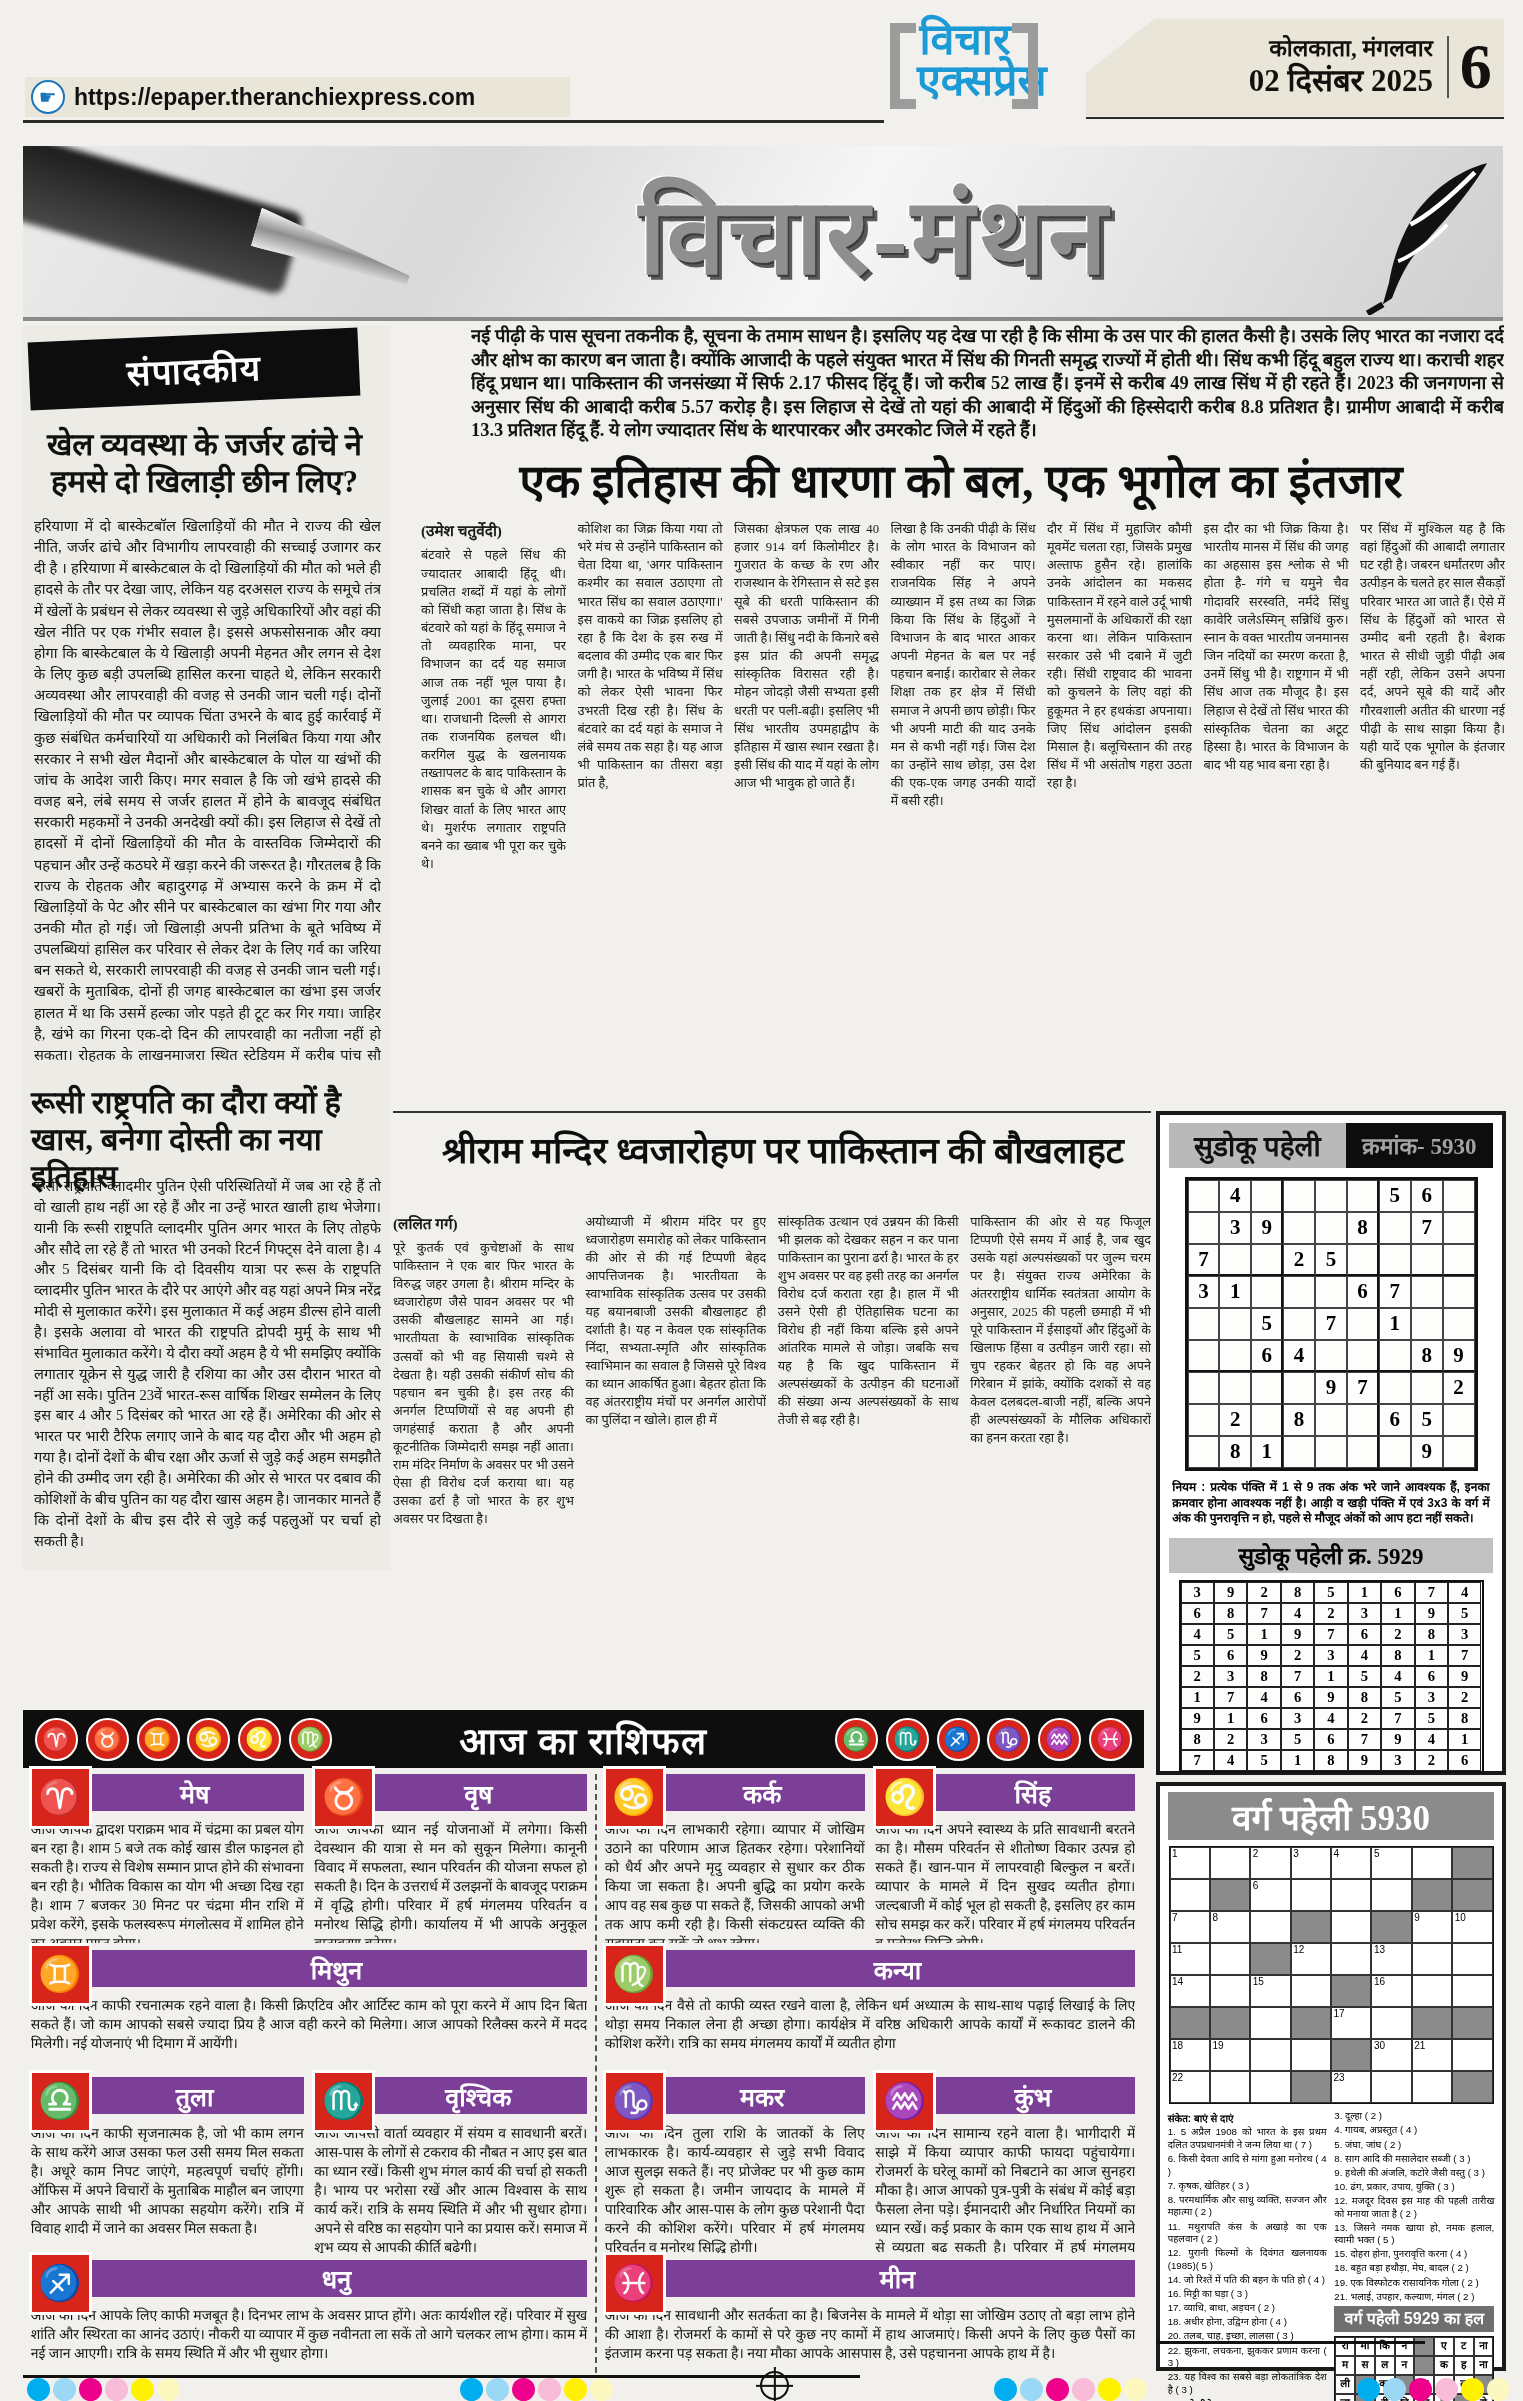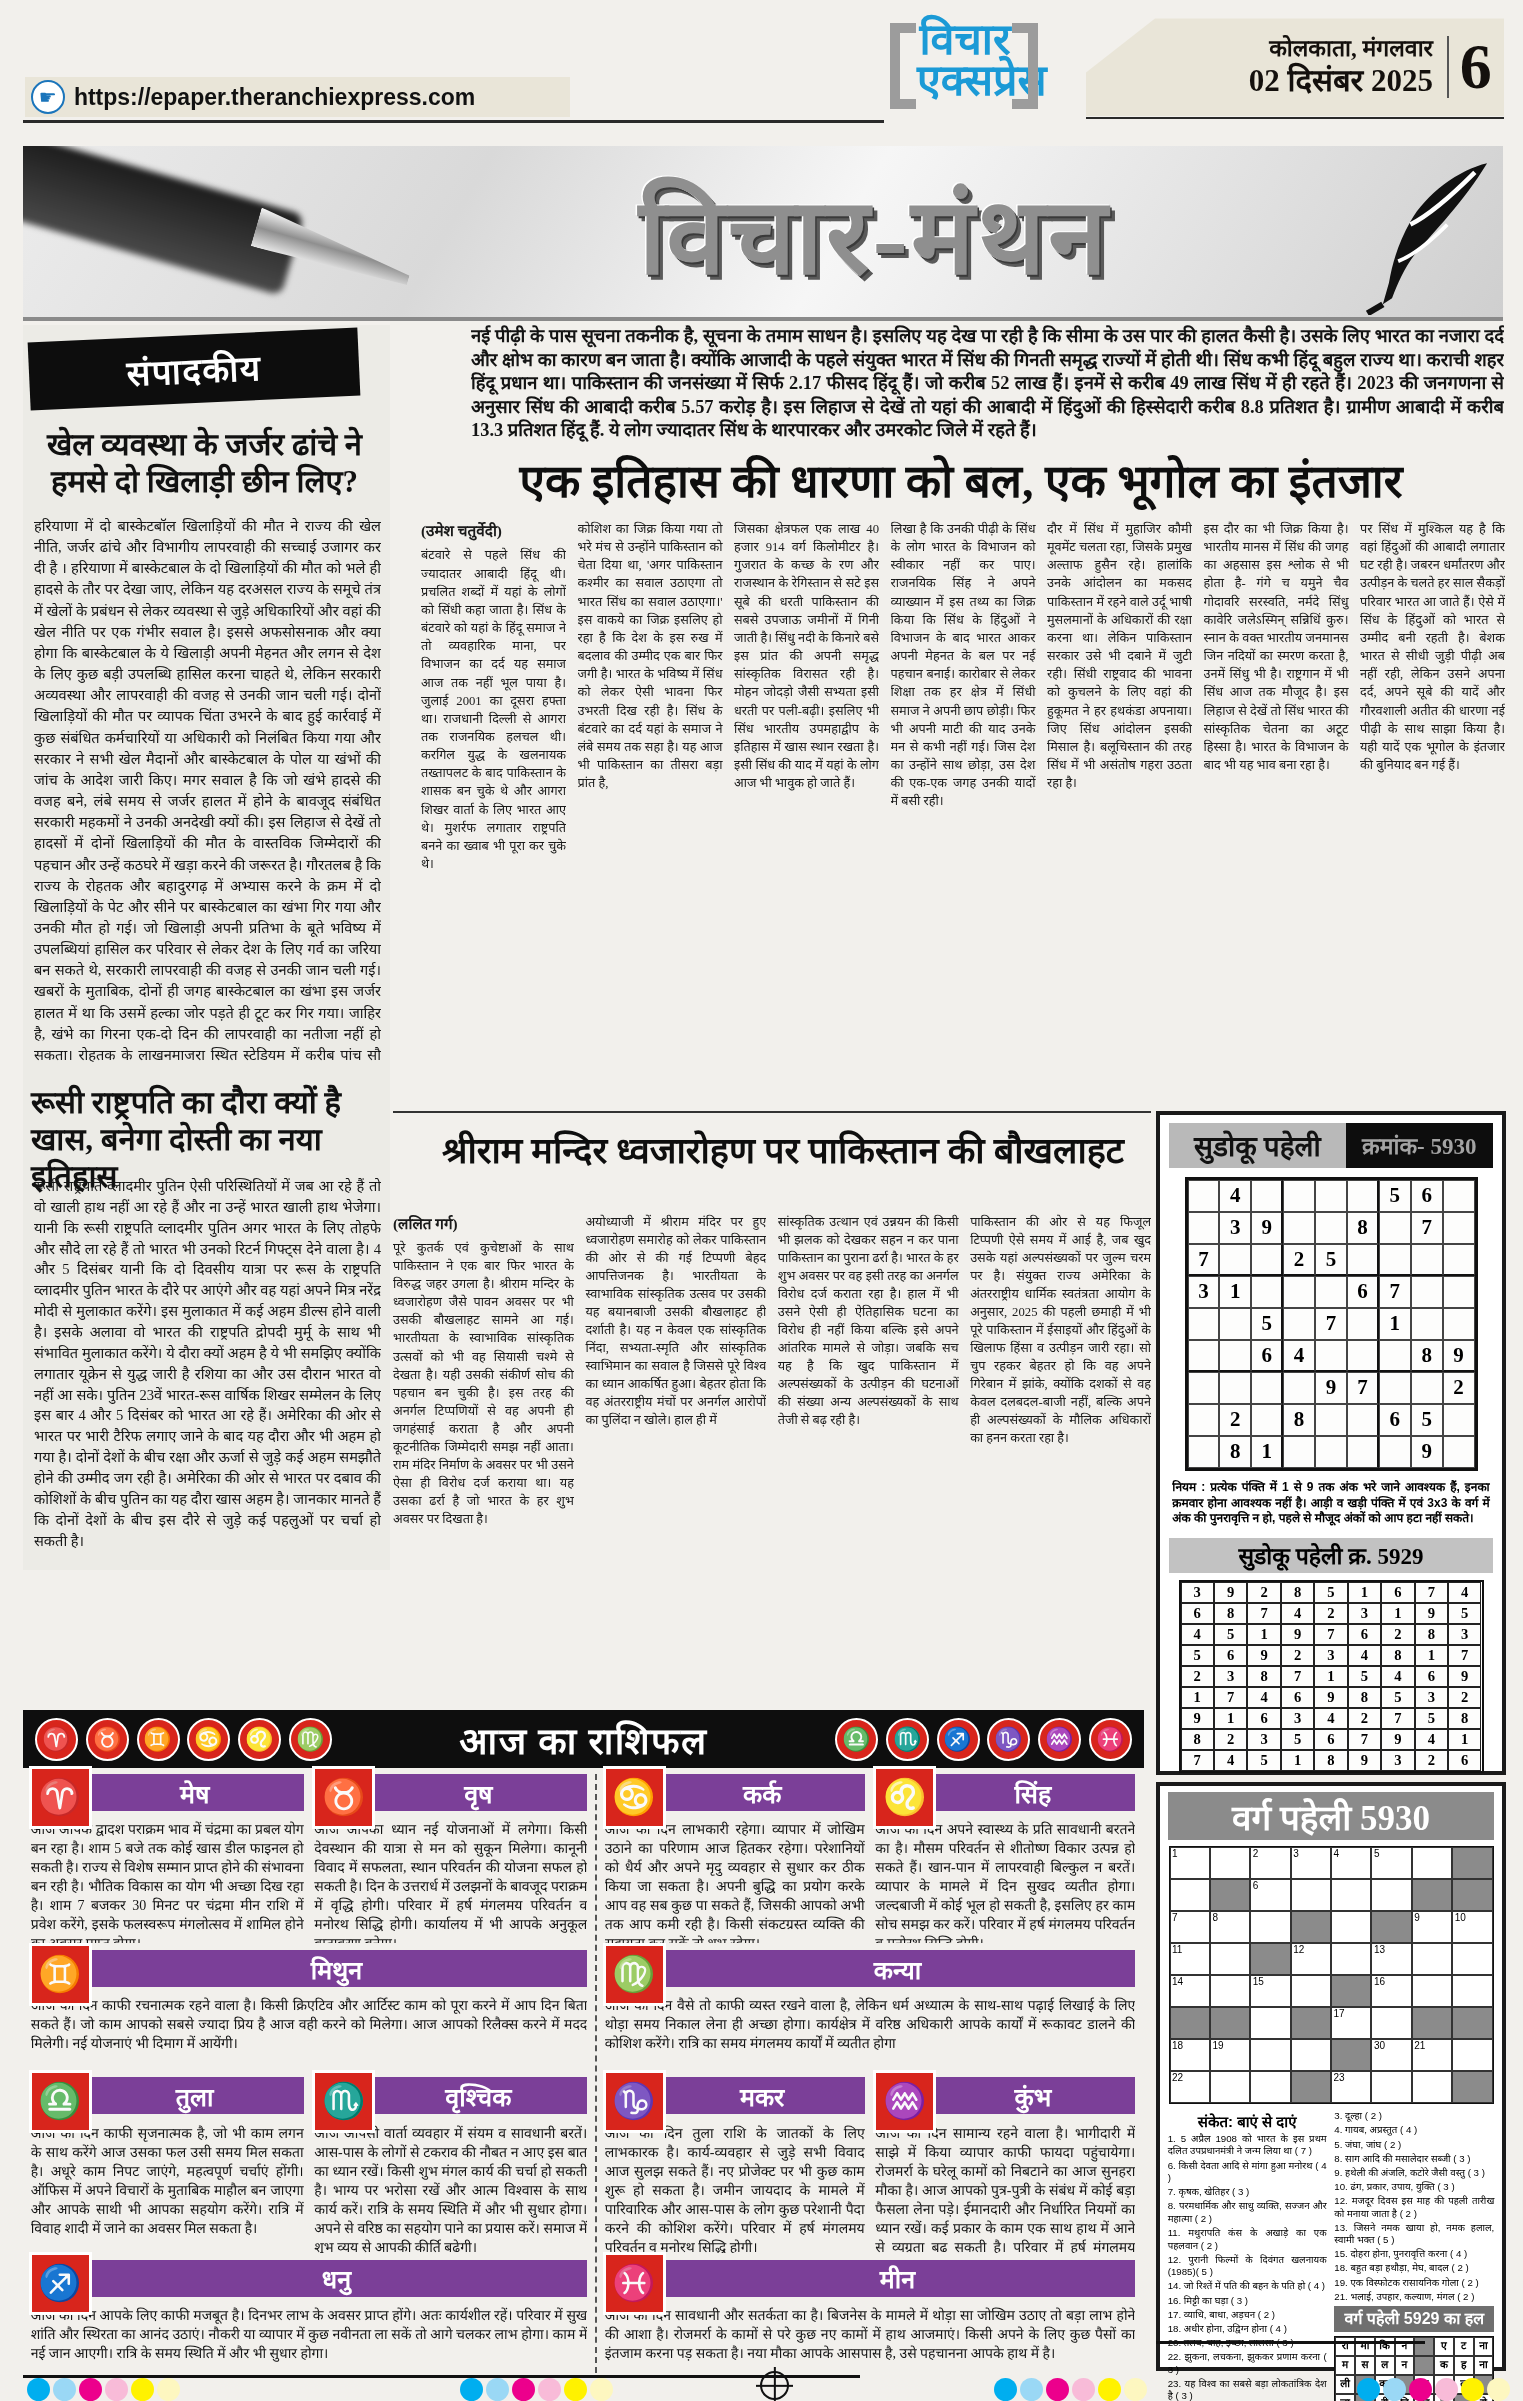--- a/index.html
+++ b/index.html
@@ -106,21 +106,21 @@
   .cw-box { position:absolute; left:1156px; top:1782px; width:350px; height:589px;
             background:#fff; border:4.6px solid #1a1a1a; padding:6.1px 7.7px; }
   .cw-head { background:#8b8b8b; height:48px; display:flex; align-items:center; justify-content:center;
              color:#fff; font-size:35px; font-weight:bold; }
   .cw-grid { width:325px; margin:6.1px auto 0; border:1.5px solid #111; display:grid; grid-template-columns:repeat(8,1fr); }
   .cw-cell { height:32px; border:0.8px solid #333; position:relative; background:#fff; }
   .cw-cell.blk { background:#8b8b8b; }
   .cw-cell .num { position:absolute; left:1.5px; top:0; font-size:10px; font-family:"Liberation Sans",sans-serif; }
   .cw-clues { display:flex; gap:7.7px; margin-top:6.1px; }
   .cw-col { flex:1; font-size:9.7px; line-height:1.3; font-family:"Liberation Sans",sans-serif; }
-  .cw-col .lbl { font-weight:bold; font-size:15px; margin:1.5px 0;text-align:center; }
+  .cw-col .lbl { font-weight:bold; font-size:10px; margin:1.5px 0; }
   .cw-col .clue { margin-bottom:1.5px; text-align:justify; }
   .cwsol-head { background:#6f6f6f; color:#fff; font-weight:bold; font-size:16px; height:26px;
                 display:flex; align-items:center; justify-content:center; margin:3.1px 0; }
   .cwsol-grid { width:160px; margin:0 auto; border:1.5px solid #111; display:grid; grid-template-columns:repeat(8,1fr); }
   .cwsol-cell { height:19px; border:0.8px solid #333; display:flex; align-items:center; justify-content:center;
                 font-size:10.4px; font-weight:bold; background:#fff; }
   .cwsol-cell.blk { background:#8b8b8b; }
 
   
   .horo-banner { position:absolute; left:23px; top:1710px; width:1121px; height:58px; background:#0e0e0e;

